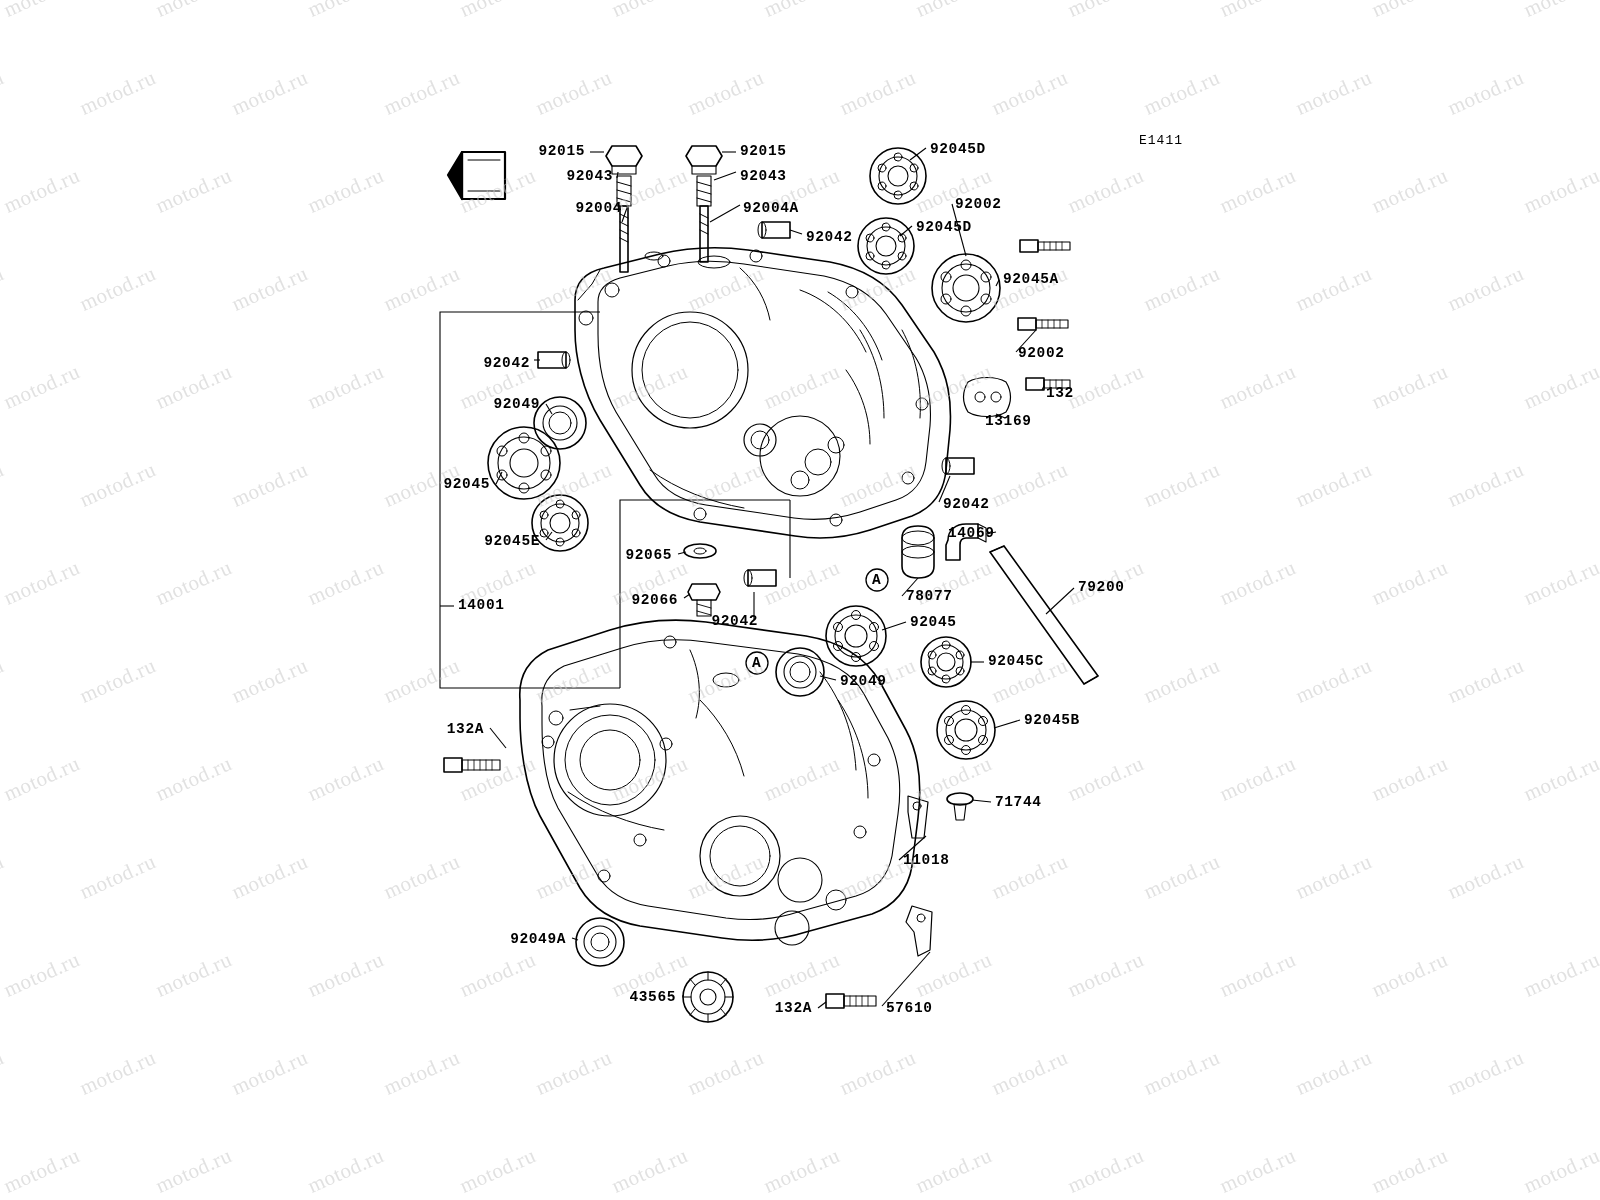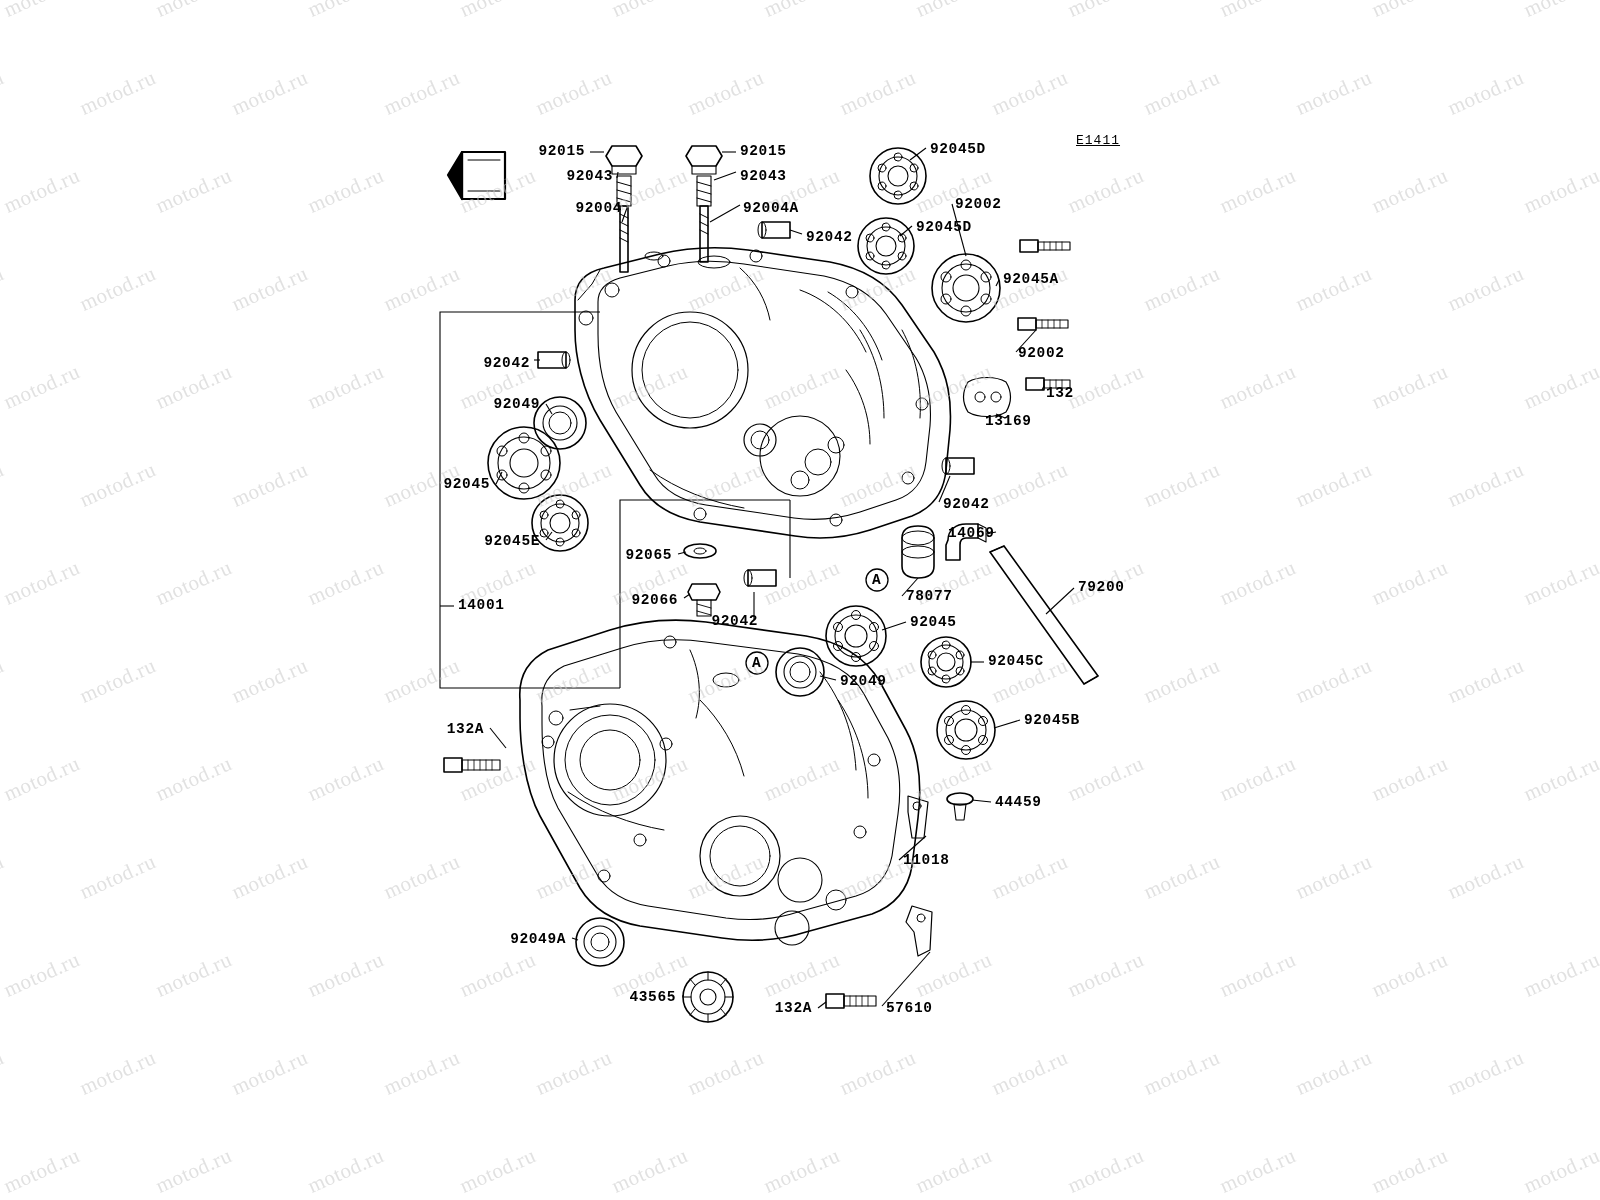--- a/index.html
+++ b/index.html
@@ -487,32 +487,32 @@
     <div class="lbl" style="left:458px; top:597px;">14001</div>
     <div class="lbl r" style="left:758px; top:613px;">92042</div>
     <div class="lbl" style="left:943px; top:496px;">92042</div>
     <div class="lbl" style="left:948px; top:525px;">14069</div>
     <div class="lbl" style="left:1078px; top:579px;">79200</div>
     <div class="lbl" style="left:906px; top:588px;">78077</div>
     <div class="lbl" style="left:910px; top:614px;">92045</div>
     <div class="lbl" style="left:840px; top:673px;">92049</div>
     <div class="lbl" style="left:988px; top:653px;">92045C</div>
     <div class="lbl" style="left:1024px; top:712px;">92045B</div>
-    <div class="lbl" style="left:995px; top:794px;">44459</div>
+    <div class="lbl" style="left:995px; top:794px;">71744</div>
     <div class="lbl" style="left:903px; top:852px;">11018</div>
     <div class="lbl r" style="left:484px; top:721px;">132A</div>
     <div class="lbl r" style="left:566px; top:931px;">92049A</div>
     <div class="lbl r" style="left:676px; top:989px;">43565</div>
     <div class="lbl r" style="left:812px; top:1000px;">132A</div>
     <div class="lbl" style="left:886px; top:1000px;">57610</div>
 
     <div class="lbl" style="left:872px; top:572px;">A</div>
     <div class="lbl" style="left:752px; top:655px;">A</div>
 
-    <div class="diagcode" style="left:1076px; top:133px;text-decoration:underline;">E1411</div>
+    <div class="diagcode" style="left:1139px; top:133px;">E1411</div>
   </div>
 
   <div id="watermark-layer">
       <div class="wm" style="left: 0px; top: 0px;">motod.ru</div>
       <div class="wm" style="left: 152px; top: 0px;">motod.ru</div>
       <div class="wm" style="left: 304px; top: 0px;">motod.ru</div>
       <div class="wm" style="left: 456px; top: 0px;">motod.ru</div>
       <div class="wm" style="left: 608px; top: 0px;">motod.ru</div>
       <div class="wm" style="left: 760px; top: 0px;">motod.ru</div>
       <div class="wm" style="left: 912px; top: 0px;">motod.ru</div>

